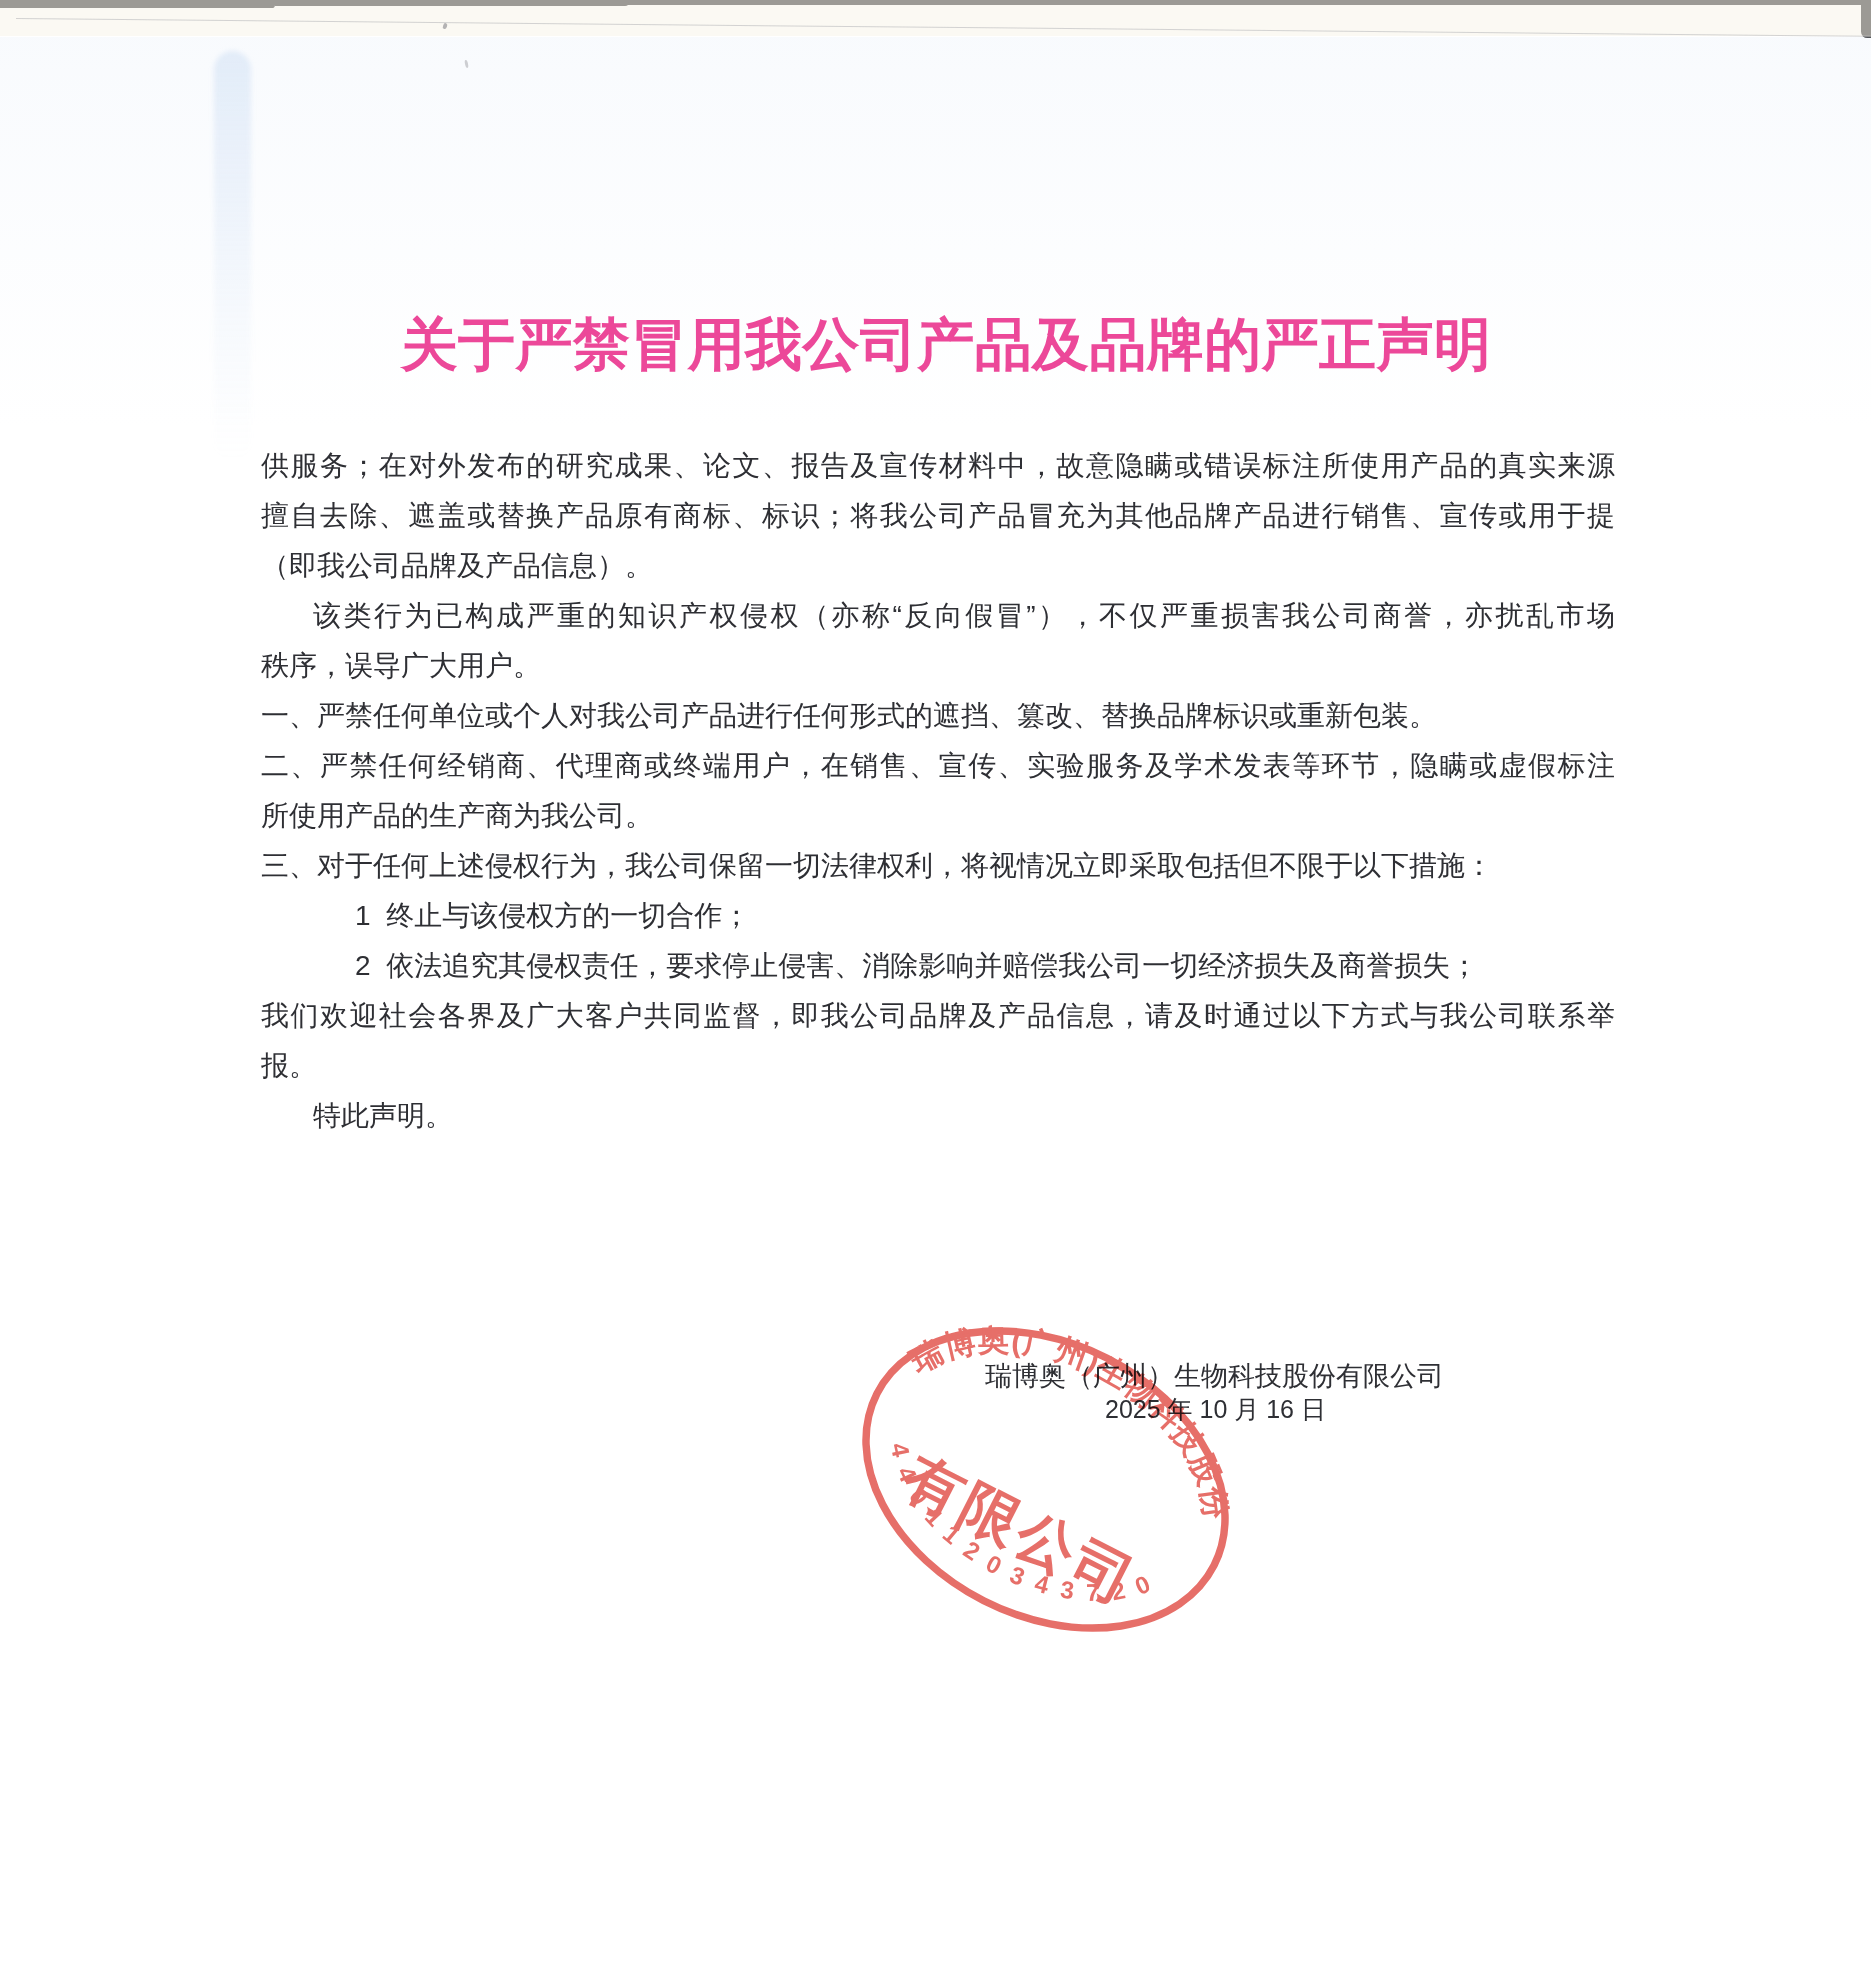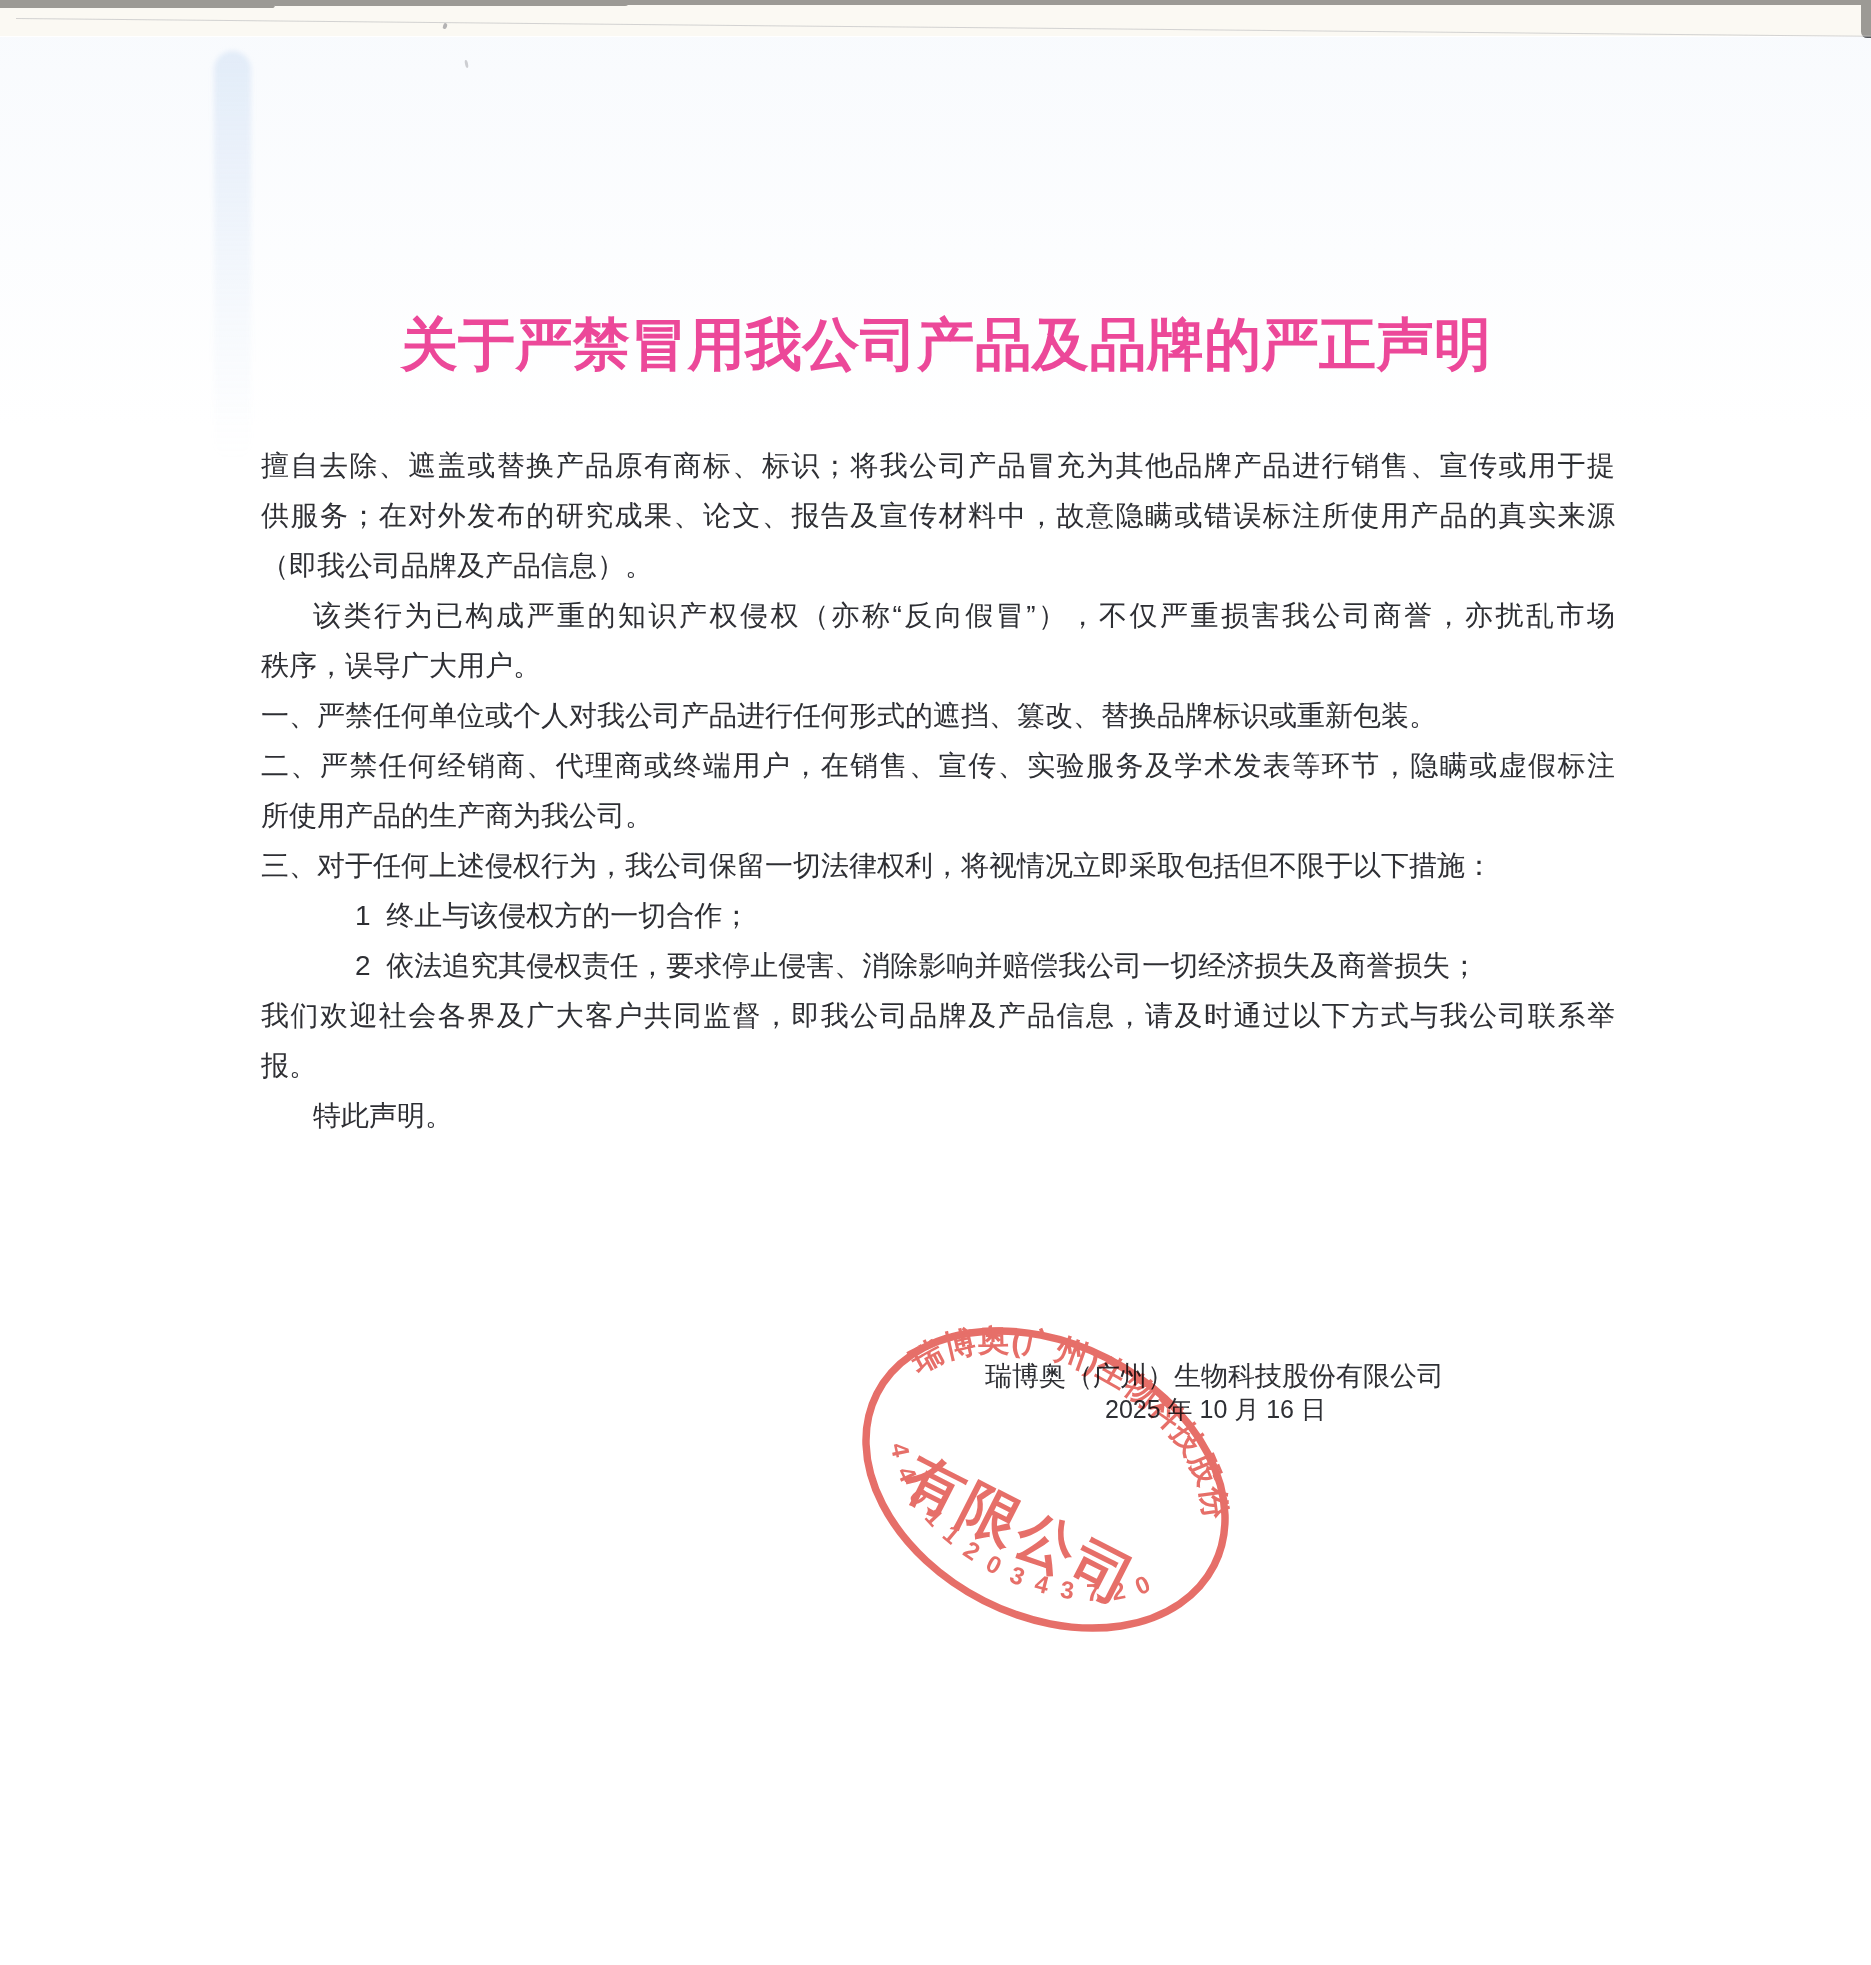--- a/index.html
+++ b/index.html
@@ -81,22 +81,22 @@
   <div class="warm-strip"></div>
   <div class="crease"></div>
   <div class="cool-wash"></div>
   <div class="blue-streak"></div>
   <div class="speck speck-1"></div>
   <div class="speck speck-2"></div>
 
   <h1 class="title">关于严禁冒用我公司产品及品牌的严正声明</h1>
 
   <div class="body">
+    <p class="ln stretch">供服务；在对外发布的研究成果、论文、报告及宣传材料中，故意隐瞒或错误标注所使用产品的真实来源</p>
     <p class="ln stretch">擅自去除、遮盖或替换产品原有商标、标识；将我公司产品冒充为其他品牌产品进行销售、宣传或用于提</p>
-    <p class="ln stretch">供服务；在对外发布的研究成果、论文、报告及宣传材料中，故意隐瞒或错误标注所使用产品的真实来源</p>
     <p class="ln">（即我公司品牌及产品信息）。</p>
     <p class="ln indent stretch">该类行为已构成严重的知识产权侵权（亦称“反向假冒”），不仅严重损害我公司商誉，亦扰乱市场</p>
     <p class="ln">秩序，误导广大用户。</p>
     <p class="ln">一、严禁任何单位或个人对我公司产品进行任何形式的遮挡、篡改、替换品牌标识或重新包装。</p>
     <p class="ln stretch">二、严禁任何经销商、代理商或终端用户，在销售、宣传、实验服务及学术发表等环节，隐瞒或虚假标注</p>
     <p class="ln">所使用产品的生产商为我公司。</p>
     <p class="ln">三、对于任何上述侵权行为，我公司保留一切法律权利，将视情况立即采取包括但不限于以下措施：</p>
     <p class="ln sub">1  终止与该侵权方的一切合作；</p>
     <p class="ln sub">2  依法追究其侵权责任，要求停止侵害、消除影响并赔偿我公司一切经济损失及商誉损失；</p>
     <p class="ln stretch">我们欢迎社会各界及广大客户共同监督，即我公司品牌及产品信息，请及时通过以下方式与我公司联系举</p>

